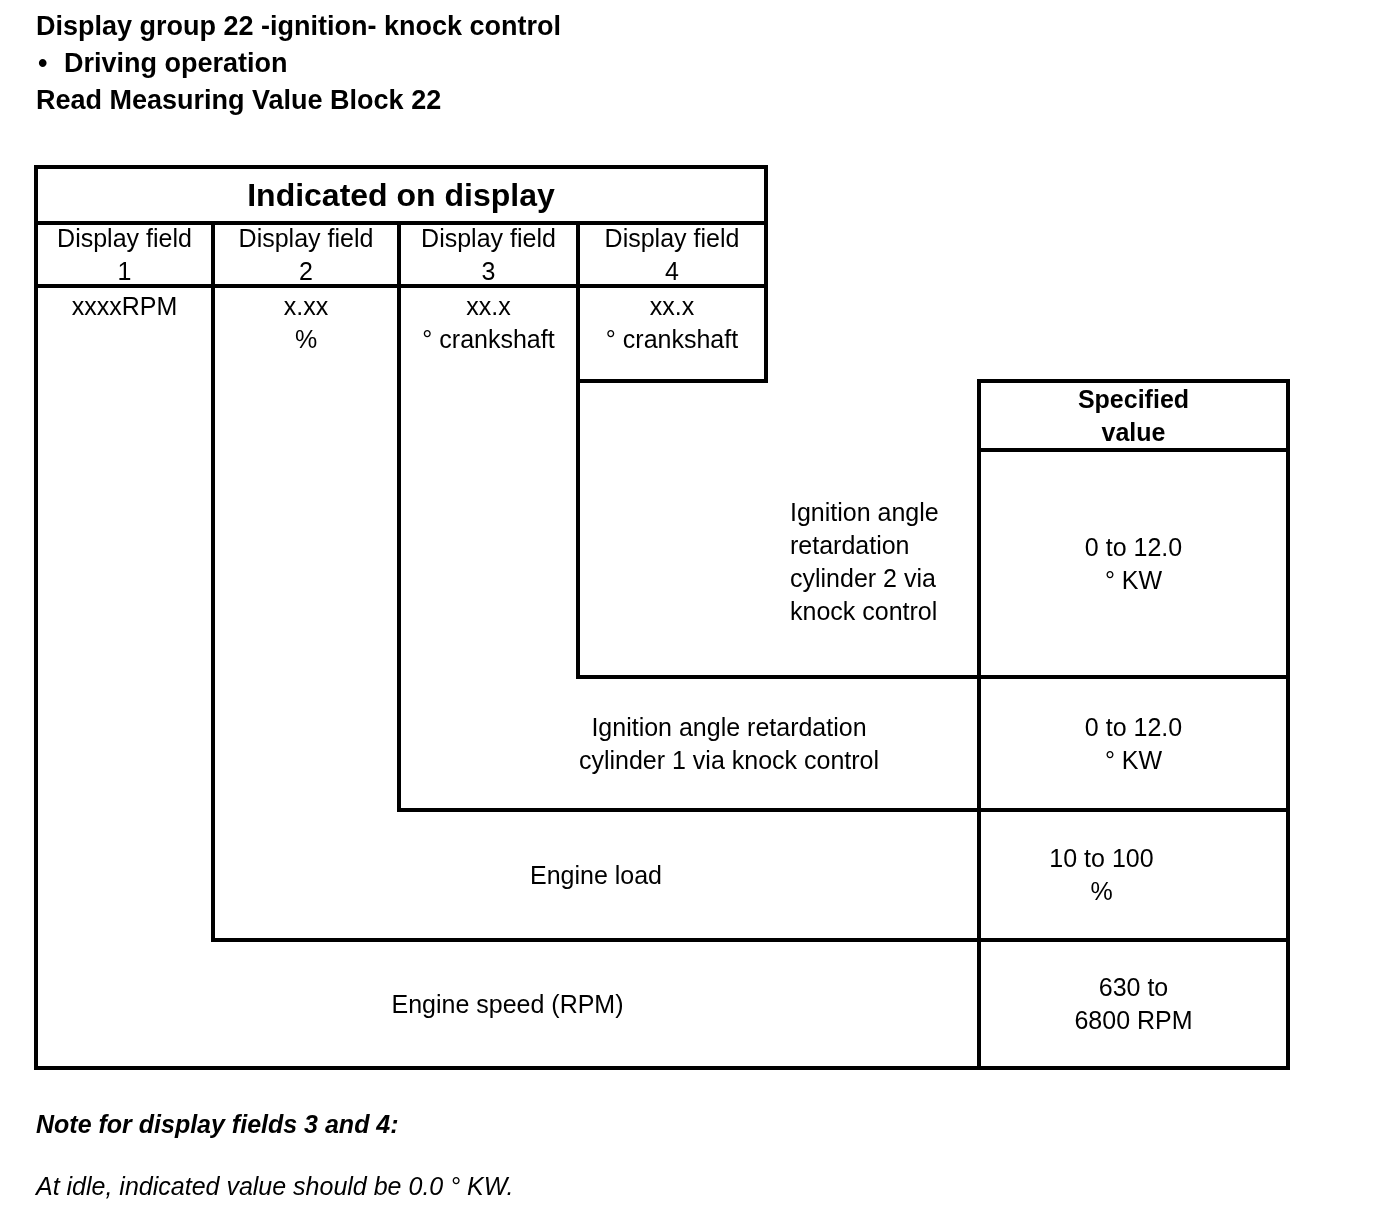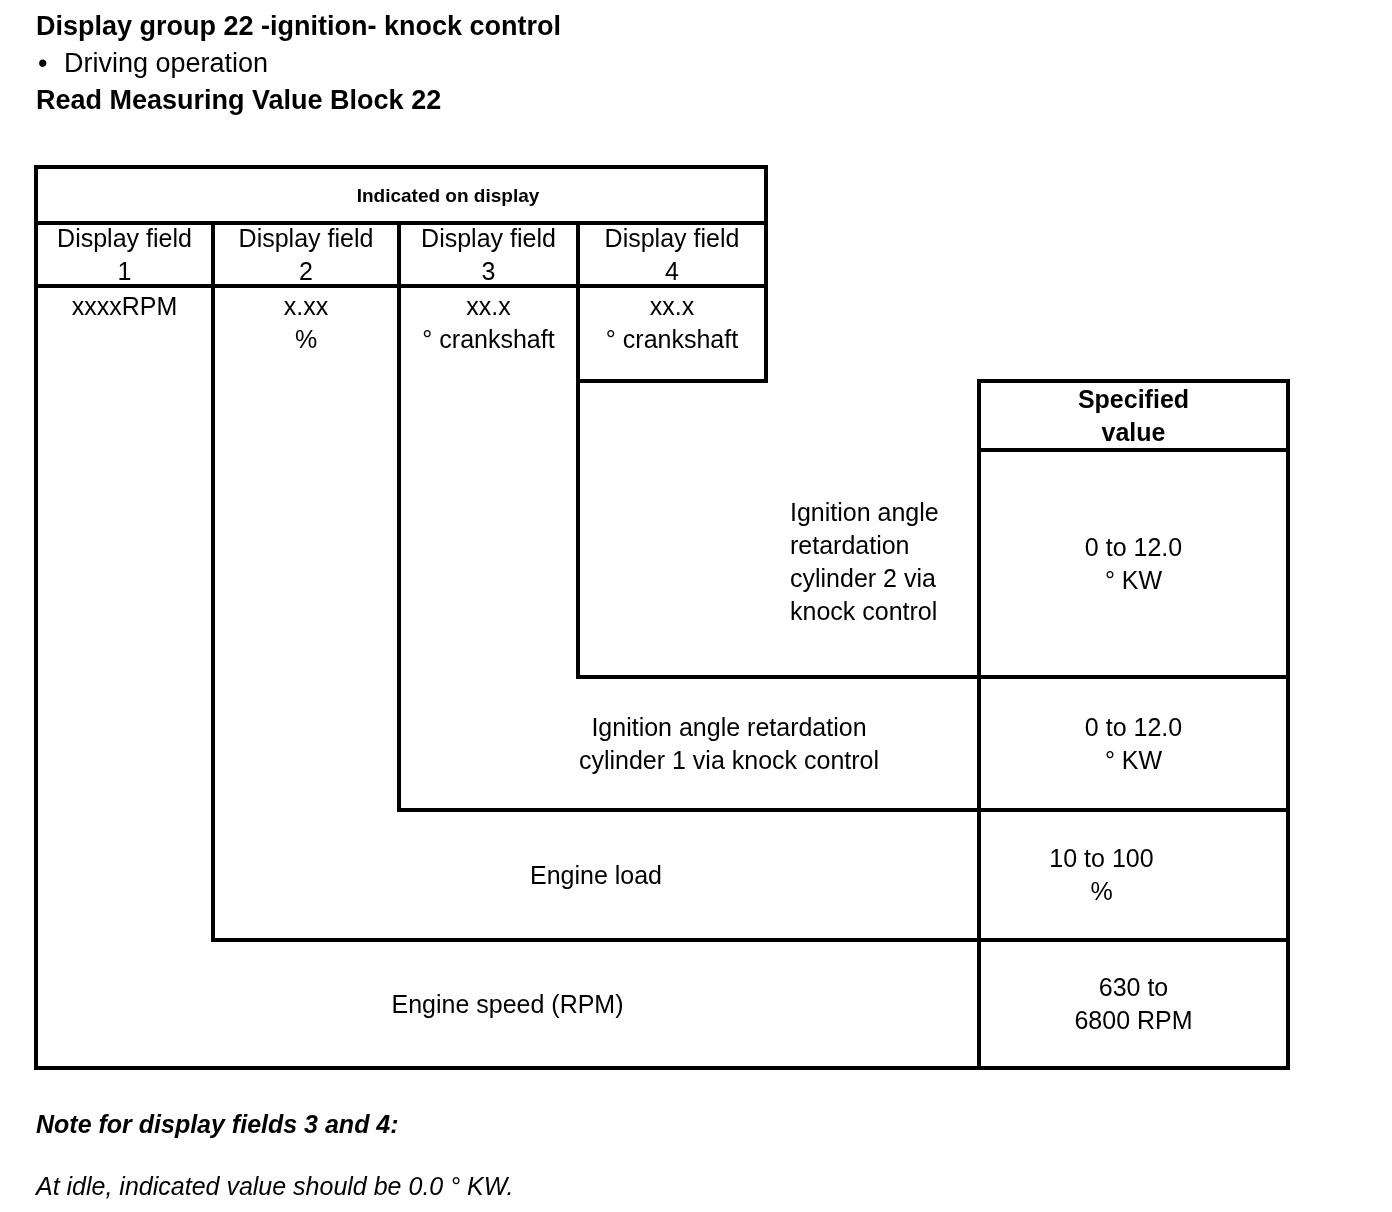--- a/index.html
+++ b/index.html
@@ -24,21 +24,21 @@
     width: 1100px;
   }
   .heading .line {
     font-size: 27px;
     font-weight: bold;
     line-height: 37px;
     white-space: pre;
   }
   .heading .bullet-line {
     font-size: 27px;
-    font-weight: normal;
+    font-weight: bold;
     line-height: 37px;
     white-space: pre;
     padding-left: 2px;
   }
   .bullet-dot {
     display: inline-block;
     width: 26px;
   }
 
   
@@ -64,21 +64,21 @@
     position: absolute;
     font-size: 25px;
     line-height: 33px;
     display: flex;
     align-items: center;
     justify-content: center;
     text-align: center;
     white-space: pre-line;
   }
   .cell.bold { font-weight: bold; }
-  .cell.big { font-size: 19px; font-weight: bold; padding-left: 47px; }
+  .cell.big { font-size: 32px; font-weight: bold; }
   .cell.leftal {
     justify-content: flex-start;
     text-align: left;
   }
   .cell.topal { align-items: flex-start; }
 
   
   .note {
     position: absolute;
     font-size: 25px;

